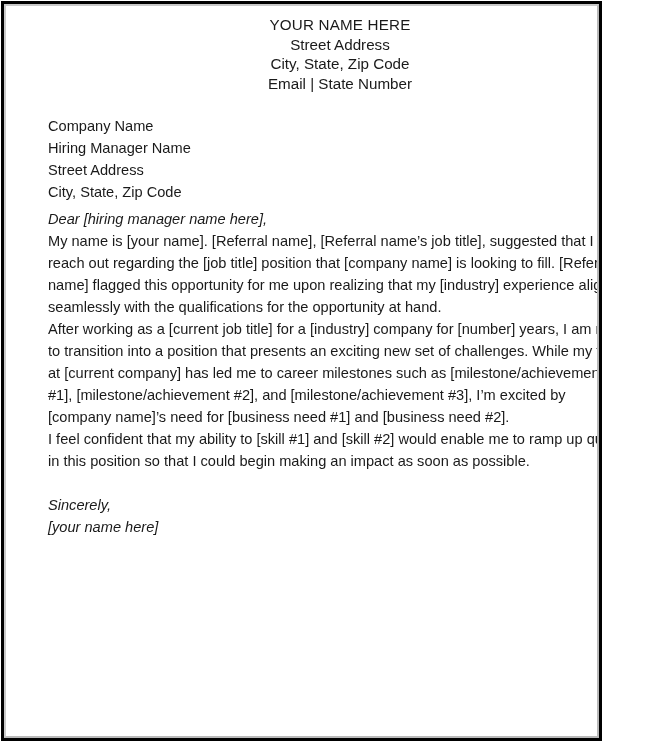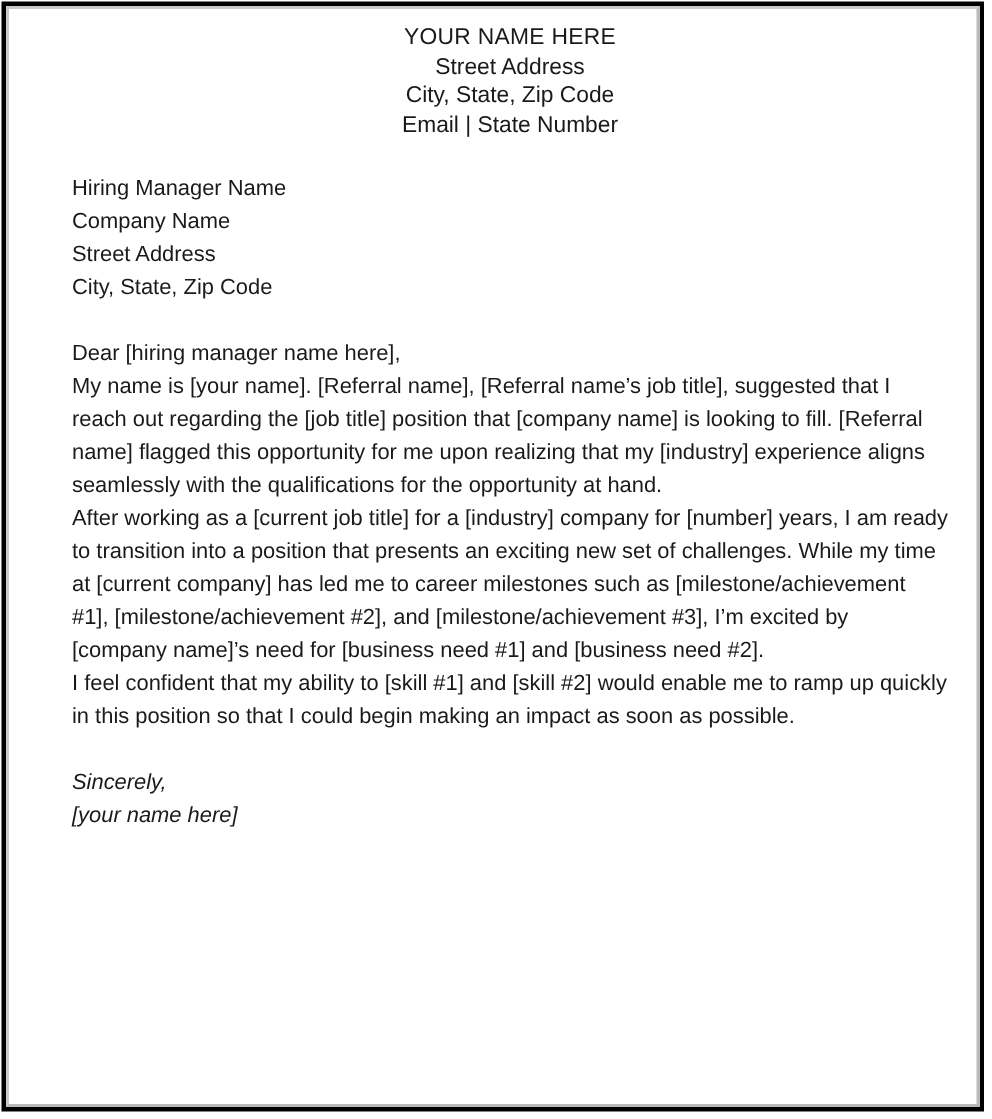--- a/index.html
+++ b/index.html
@@ -12,21 +12,21 @@
     background: #ffffff;
     font-family: "Liberation Sans", sans-serif;
     overflow: hidden;
   }
 
   
   #letter-frame {
     position: absolute;
     left: 1px;
     top: 1px;
-    width: 655px;
+    width: 601px;
     height: 740px;
     box-sizing: border-box;
     border: 3px solid #000000;
     background: #ffffff;
   }
 
   
   #letter-page {
     position: absolute;
     inset: 0;
@@ -75,22 +75,23 @@
   
   .recipient-block {
     margin-top: 22px;
   }
   .recipient-block .addr-line {
     line-height: 22px;
   }
 
   
   .salutation {
-    margin-top: 22px;
+    margin-top: 5px;
     line-height: 22px;
+    font-style: italic;
   }
 
   
   .letter-paragraph {
     line-height: 22px;
     text-align: left;
   }
 
   
   .closing-block {
@@ -110,22 +111,22 @@
 
       <div class="letterhead">
         <div class="lh-line lh-name">YOUR NAME HERE</div>
         <div class="lh-line">Street Address</div>
         <div class="lh-line">City, State, Zip Code</div>
         <div class="lh-line">Email | State Number</div>
       </div>
 
 
       <div class="recipient-block">
+        <div class="addr-line">Company Name</div>
         <div class="addr-line">Hiring Manager Name</div>
-        <div class="addr-line">Company Name</div>
         <div class="addr-line">Street Address</div>
         <div class="addr-line">City, State, Zip Code</div>
       </div>
 
       <div class="salutation">Dear [hiring manager name here],</div>
 
       <div class="letter-paragraph">My name is [your name]. [Referral name], [Referral name’s job title], suggested that I reach out regarding the [job title] position that [company name] is looking to fill. [Referral name] flagged this opportunity for me upon realizing that my [industry] experience aligns seamlessly with the qualifications for the opportunity at hand.</div>
       <div class="letter-paragraph">After working as a [current job title] for a [industry] company for [number] years, I am ready to transition into a position that presents an exciting new set of challenges. While my time at [current company] has led me to career milestones such as [milestone/achievement #1], [milestone/achievement #2], and [milestone/achievement #3], I’m excited by [company name]’s need for [business need #1] and [business need #2].</div>
       <div class="letter-paragraph">I feel confident that my ability to [skill #1] and [skill #2] would enable me to ramp up quickly in this position so that I could begin making an impact as soon as possible.</div>
 

